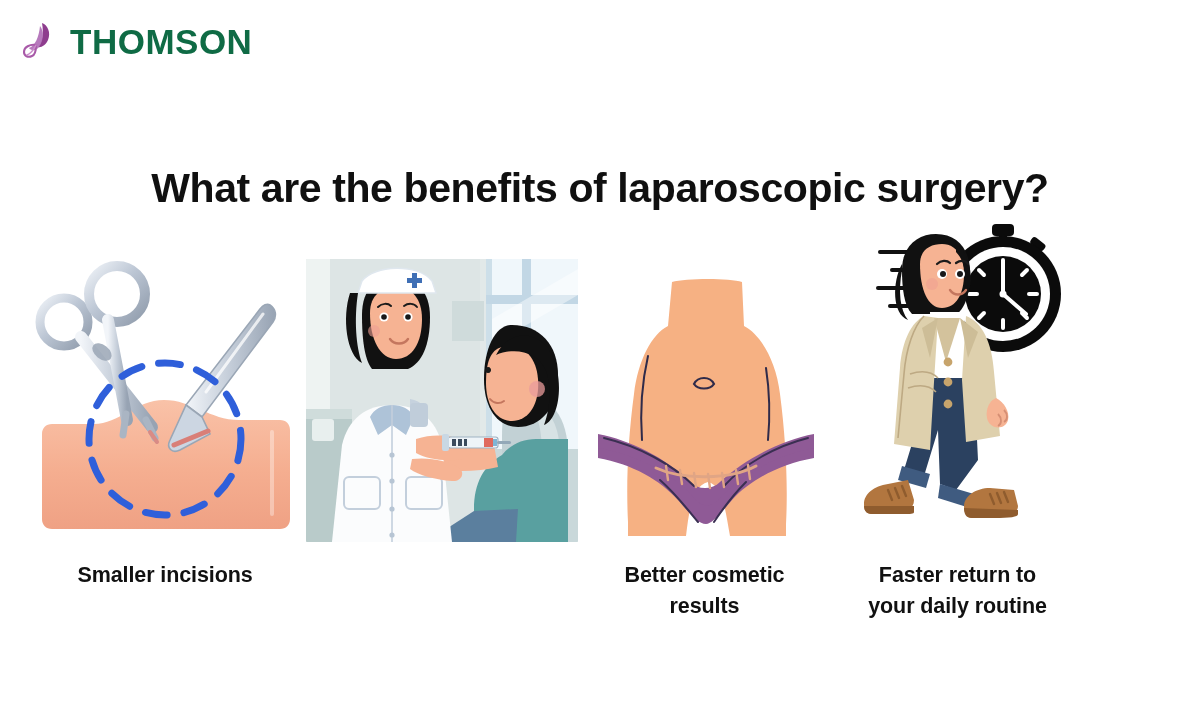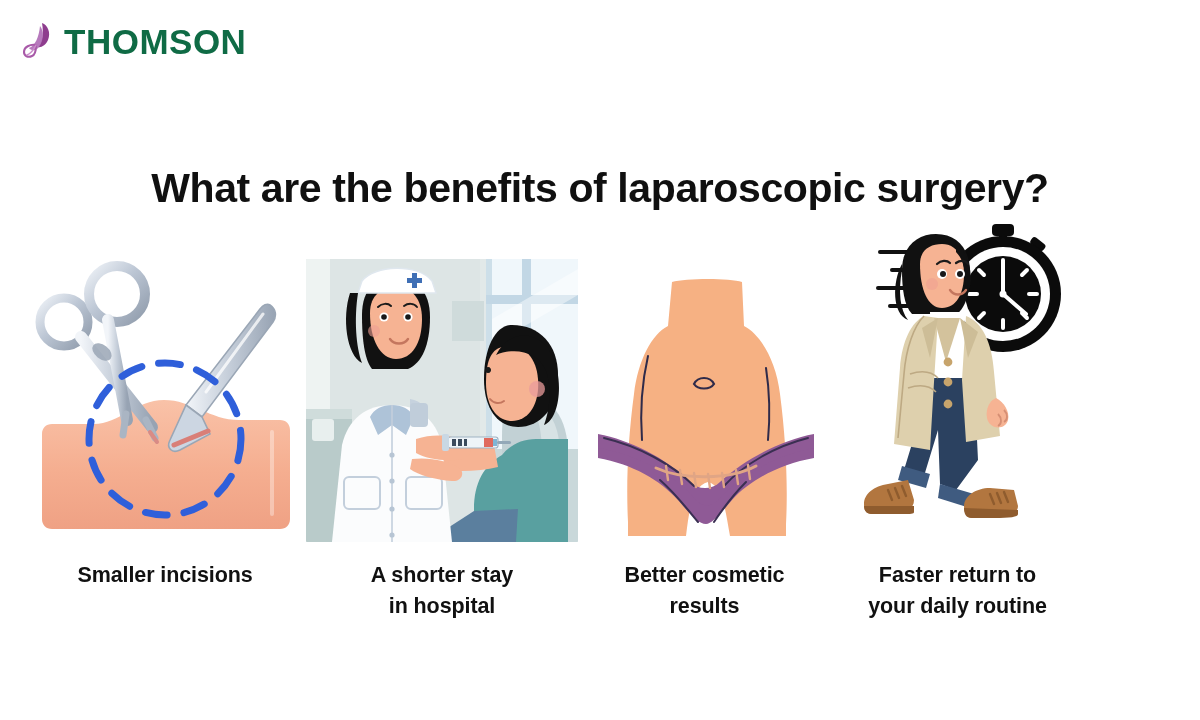--- a/index.html
+++ b/index.html
@@ -16,21 +16,21 @@
     color: #111111;
   }
 
   
   #brand-logo {
     position: absolute;
     left: 18px;
     top: 18px;
     display: flex;
     align-items: flex-start;
-    gap: 6px;
+    gap: 12px;
   }
   #brand-logo .mark {
     width: 40px;
     height: 46px;
     flex: 0 0 auto;
     margin-top: 2px;
   }
   #brand-logo .wordmark {
     display: flex;
     flex-direction: column;
@@ -271,22 +271,20 @@
             <rect x="152" y="180" width="4" height="7" fill="#3a4a5c"></rect>
             <rect x="158" y="180" width="3" height="7" fill="#3a4a5c"></rect>
             <rect x="178" y="179" width="9" height="9" fill="#e06a5e"></rect>
             <rect x="187" y="180" width="4" height="7" fill="#7fb6d6"></rect>
             <rect x="191" y="182" width="14" height="3" rx="1.5" fill="#93a8b8"></rect>
             <rect x="136" y="175" width="7" height="17" rx="2" fill="#c9d8e4"></rect>
           </g>
         </g>
       </svg>
     </div>
-    <div class="benefit-caption">A shorter stay
-in hospital</div>
   </div>
 
   <div class="benefit-card">
     <div class="benefit-illustration">
       <svg viewBox="0 0 230 270" width="230" height="270" aria-hidden="true">
 
         <g>
           <path d="M82 10 C96 6 140 6 152 10 L154 54 C170 62 186 88 190 122
                    C196 168 198 214 196 252 L196 264 L140 264 C134 230 132 214 118 210
                    C104 214 100 230 96 264 L38 264 L38 250 C36 212 38 166 44 122

